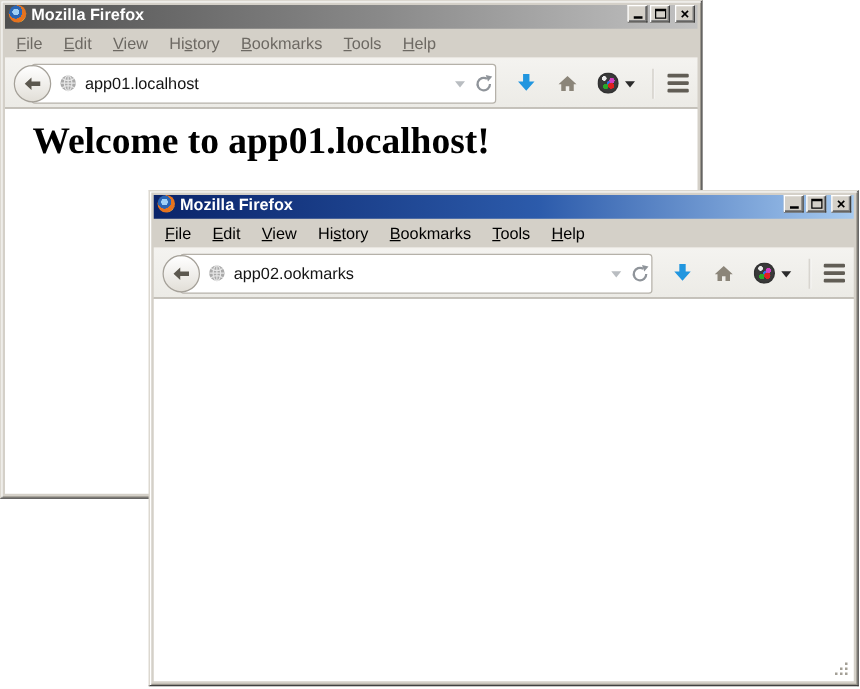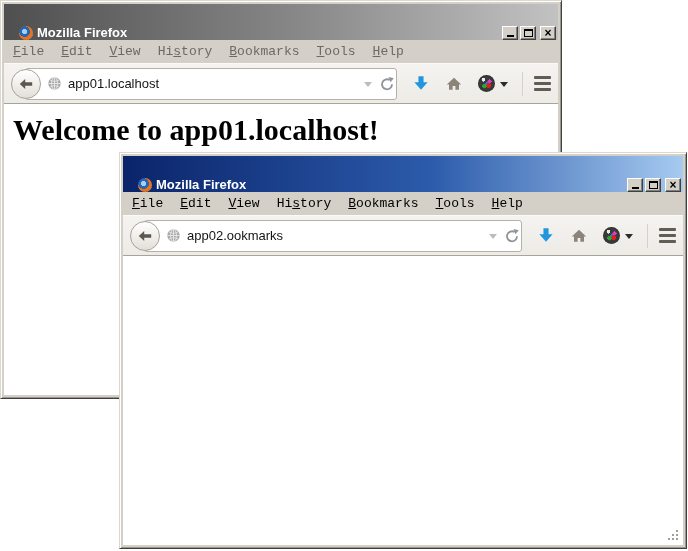--- a/index.html
+++ b/index.html
@@ -18,23 +18,23 @@
     border-color: #dcd8d0 #404040 #404040 #dcd8d0;
     box-shadow: inset 1px 1px 0 #ffffff, inset -1px -1px 0 #9b978e;
     padding: 3px;
     display: flex; flex-direction: column;
   }
   .win1 { left: 0;   top: 0;   width: 562px; height: 399px; z-index: 1; }
   .win2 { left: 119px; top: 152px; width: 568px; height: 397px; z-index: 2; }
 
   
   .titlebar {
-    flex: none; height: 36px;
-    display: flex; align-items: flex-end; gap: 4px;
-    padding: 0 2px 0 15px;
+    flex: none; height: 19px;
+    display: flex; align-items: flex-start; gap: 4px;
+    padding: 0 2px 0 3px;
   }
   .active .titlebar   { background: linear-gradient(90deg,#0a246a 0%, #2c5bab 55%, #a6caf0 100%); }
   .inactive .titlebar { background: linear-gradient(90deg,#4f4f4f 0%, #8a8a8a 55%, #c2c2c2 100%); }
   .app-icon {
     width: 14px; height: 14px; border-radius: 50%; flex: none;
     background: radial-gradient(circle at 40% 40%, #9fd0f5 0 22%, #2a65b4 23% 44%, #e5731f 45% 72%, #f9b03c 73% 100%);
   }
   .win-title { flex: 1; color: #fff; font-weight: bold; font-size: 13px; white-space: nowrap; overflow: hidden; }
   .controls { display: flex; align-items: center; gap: 2px; }
   .wbtn {
@@ -47,21 +47,21 @@
     cursor: default;
   }
   .wbtn.close { margin-left: 2px; font-size: 12px; font-weight: bold; color: #000; line-height: 1; }
   .glyph-min { width: 7px; height: 2px; background: #000; align-self: flex-end; margin-bottom: 2px; }
   .glyph-max { width: 9px; height: 8px; border: 1px solid #000; border-top-width: 2px; }
 
   
   .menubar {
     flex: none; height: 23px;
     display: flex; align-items: center;
-    padding: 0 2px; font-size: 13px; font-family: Liberation Mono, monospace;
+    padding: 0 2px; font-size: 13px;
   }
   .active .menubar   { color: #000; }
   .inactive .menubar { color: #6d6963; }
   .mi { padding: 3px 7px; margin-right: 3px; white-space: nowrap; }
   .mi u { text-decoration: underline; }
 
   
   .navbar {
     flex: none; height: 41px;
     background: linear-gradient(#f4f3f0, #ecebe6);
@@ -112,21 +112,21 @@
   .vsep {
     flex: none; width: 2px; height: 24px; margin: 0 10px 0 14px;
     background: linear-gradient(90deg, #c6c2ba, #ffffff);
   }
   .hamburger { flex-direction: column; justify-content: center; gap: 3px; }
   .hamburger .bar { width: 17px; height: 3px; background: #615d55; border-radius: 1px; }
 
   
   .page { flex: 1; background: #ffffff; overflow: hidden; position: relative; }
   .page h1 {
-    margin: 9px 0 0 0; padding: 0 9px;
+    margin: 9px 0 0 0; padding: 0 22px;
     font-family: "Liberation Serif", serif;
     font-size: 30px; font-weight: bold; color: #000;
     white-space: nowrap;
   }
 
   
   .grip { position: absolute; right: 3px; bottom: 3px; width: 13px; height: 13px; }
 </style>
 </head>
 <body>

